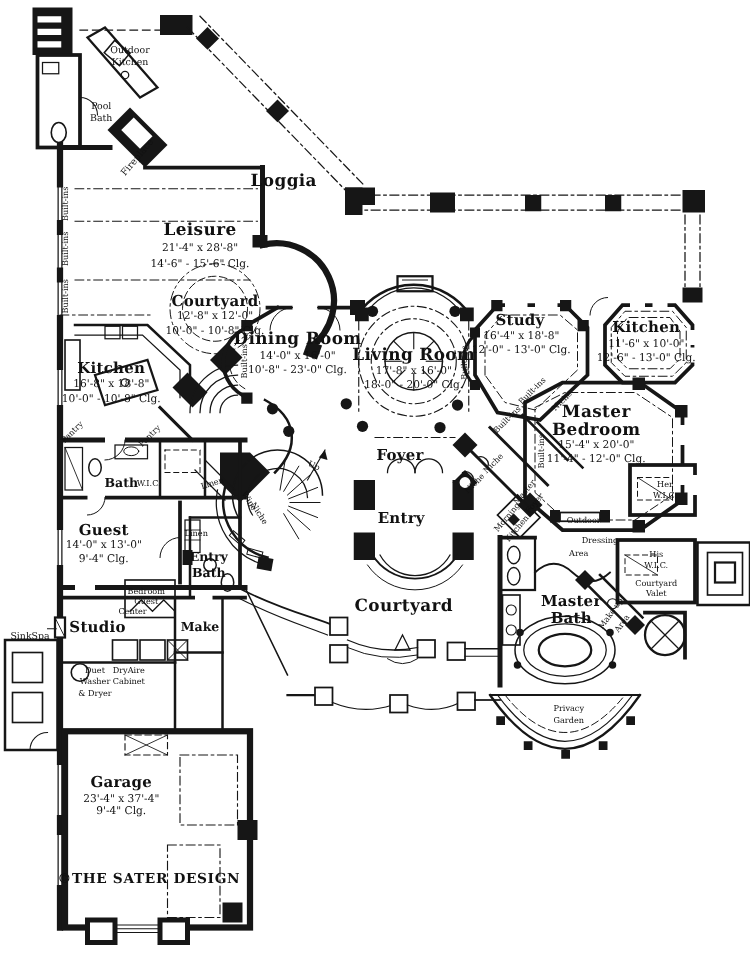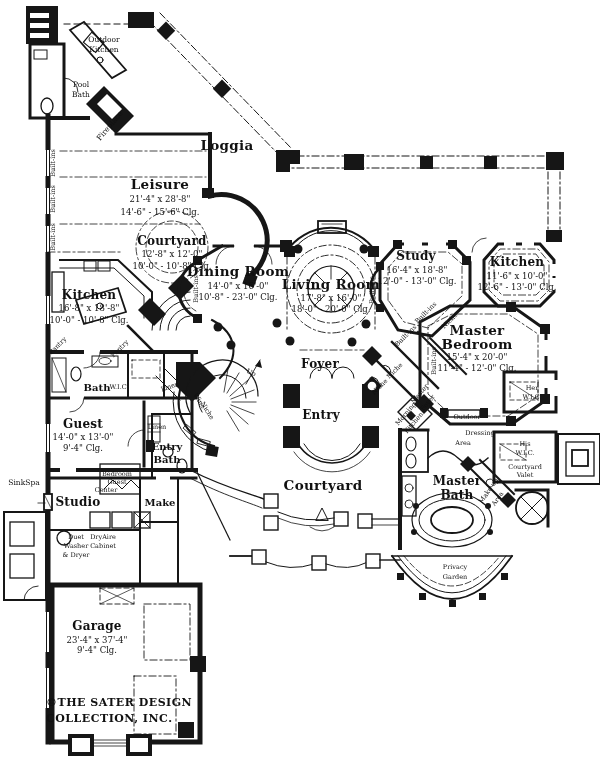--- a/index.html
+++ b/index.html
@@ -438,21 +438,21 @@
 <div class="lbl rm" style="left:83px;top:424px">Guest</div>
 <div class="lbl dm" style="left:83px;top:437px">14'-0" x 13'-0"</div>
 <div class="lbl dm" style="left:83px;top:448px">9'-4" Clg.</div>
 <div class="lbl xs" style="left:157px;top:427px">Linen</div>
 <div class="lbl md" style="left:167px;top:447px">Entry</div>
 <div class="lbl md" style="left:167px;top:460px">Bath</div>
 <div class="lbl xs" style="left:117px;top:474px">Bedroom</div>
 <div class="lbl xs" style="left:117px;top:482px">Guest</div>
 <div class="lbl xs" style="left:106px;top:490px">Center</div>
 
-<div class="lbl sm" style="left:24px;top:483px">SinkSpa</div>
+<div class="lbl sm" style="left:24px;top:509px">SinkSpa</div>
 <div class="lbl rm" style="left:78px;top:502px">Studio</div>
 <div class="lbl md" style="left:160px;top:503px">Make</div>
 <div class="lbl xs" style="left:76px;top:537px">Duet</div>
 <div class="lbl xs" style="left:76px;top:546px">Washer</div>
 <div class="lbl xs" style="left:76px;top:555px">&amp; Dryer</div>
 <div class="lbl xs" style="left:103px;top:537px">DryAire</div>
 <div class="lbl xs" style="left:103px;top:546px">Cabinet</div>
 
 <div class="lbl xs" style="left:420px;top:394px;transform:translate(-50%,-50%) rotate(-50deg)">Master</div>
 <div class="lbl xs" style="left:428px;top:403px;transform:translate(-50%,-50%) rotate(-50deg)">Foyer</div>
@@ -472,15 +472,14 @@
 <div class="lbl xs" style="left:489px;top:491px;transform:translate(-50%,-50%) rotate(-55deg)">Make up</div>
 <div class="lbl xs" style="left:498px;top:499px;transform:translate(-50%,-50%) rotate(-55deg)">Area</div>
 <div class="lbl xs" style="left:455px;top:567px">Privacy</div>
 <div class="lbl xs" style="left:455px;top:577px">Garden</div>
 
 <div class="lbl rm" style="left:97px;top:626px">Garage</div>
 <div class="lbl dm" style="left:97px;top:640px">23'-4" x 37'-4"</div>
 <div class="lbl dm" style="left:97px;top:650px">9'-4" Clg.</div>
 
 <div class="copy" style="left:46px;top:696px">©THE SATER DESIGN</div>
-<div class="copy" style="left:46px;top:712px">COLLECTION, INC.</div>
 
 </div>
 
 </body></html>

